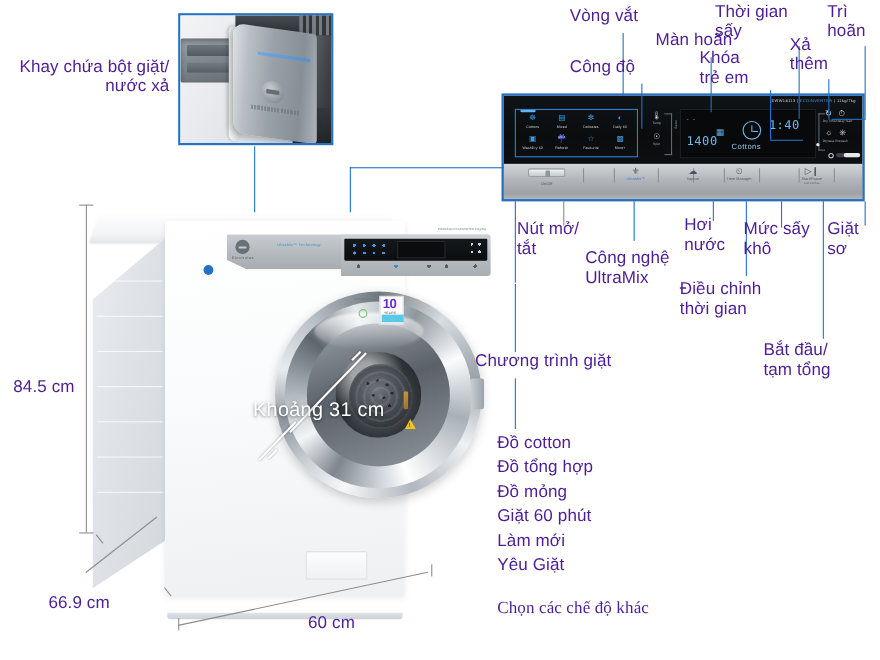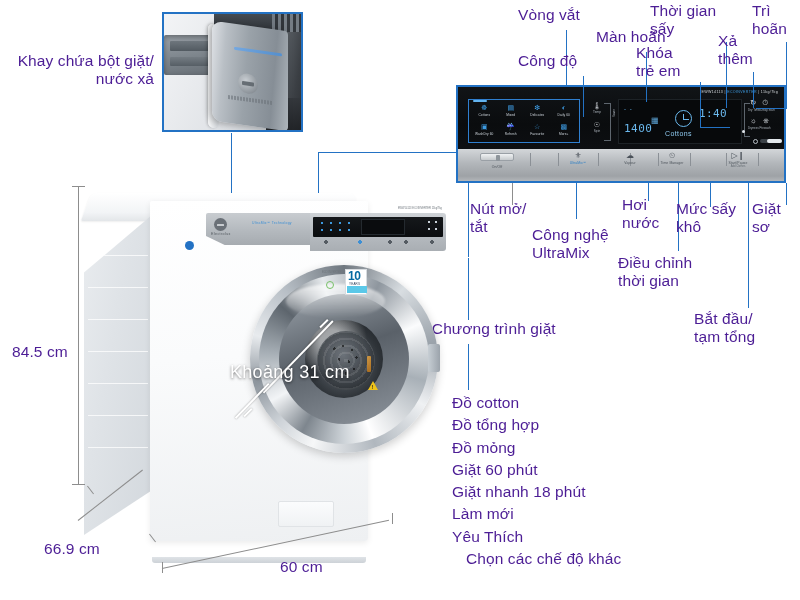--- a/index.html
+++ b/index.html
@@ -433,21 +433,21 @@
     opacity:.8;
   }
 
   
   .badge10 {
     position:absolute; left:195px; top:68px; width:22px; height:26px;
     background:#ffffff; border:.6px solid #d7dbdf;
   }
   .badge10 .b10 {
     position:absolute; left:2px; top:0px; font-size:12px; font-weight:bold;
-    color:#0369a1; line-height:12px; letter-spacing:-.5px;
+    color:#6d28d9; line-height:12px; letter-spacing:-.5px;
   }
   .badge10 .byr {
     position:absolute; left:3px; top:12px; font-size:3px; color:#2a3c57;
     letter-spacing:.2px;
   }
   .badge10 .bbar {
     position:absolute; left:1px; bottom:1px; width:20px; height:7px;
     background:#5bc8e8;
   }
   .badge-eco {
@@ -706,24 +706,23 @@
 
   <div class="ln lnv" style="left:468px; top:258px; height:62px;"></div>
   <div class="lbl" style="left:410px; top:320px;">16 Chương trình giặt</div>
   <div class="ln lnv" style="left:468px; top:344px; height:46px;"></div>
 
   <div id="program-list" style="position:absolute; left:452px; top:394px;">
     <div class="lbl" style="position:relative; left:0; top:0;">Đồ cotton</div>
     <div class="lbl" style="position:relative; left:0; top:0; margin-top:4px;">Đồ tổng hợp</div>
     <div class="lbl" style="position:relative; left:0; top:0; margin-top:4px;">Đồ mỏng</div>
     <div class="lbl" style="position:relative; left:0; top:0; margin-top:4px;">Giặt 60 phút</div>
-    <div class="lbl" style="position:relative; left:0; top:0; margin-top:4px;">Giặt nhanh 18 phút</div>
     <div class="lbl" style="position:relative; left:0; top:0; margin-top:4px;">Làm mới</div>
-    <div class="lbl" style="position:relative; left:0; top:0; margin-top:4px;">Yêu Thích</div>
-    <div class="lbl" style="position:relative; left:14px; top:0; margin-top:4px;">Chọn các chế độ khác</div>
+    <div class="lbl" style="position:relative; left:0; top:0; margin-top:4px;">Yêu Giặt</div>
+    <div class="lbl" style="position:relative; left:0; top:0; margin-top:20px;font-family:Liberation Serif, serif;">Chọn các chế độ khác</div>
   </div>
 
   <div id="machine">
     <div class="wm-top"></div>
     <div class="wm-leftside">
       <div class="rib" style="top:40px"></div>
       <div class="rib" style="top:72px"></div>
       <div class="rib" style="top:104px"></div>
       <div class="rib" style="top:136px"></div>
       <div class="rib" style="top:168px"></div>

